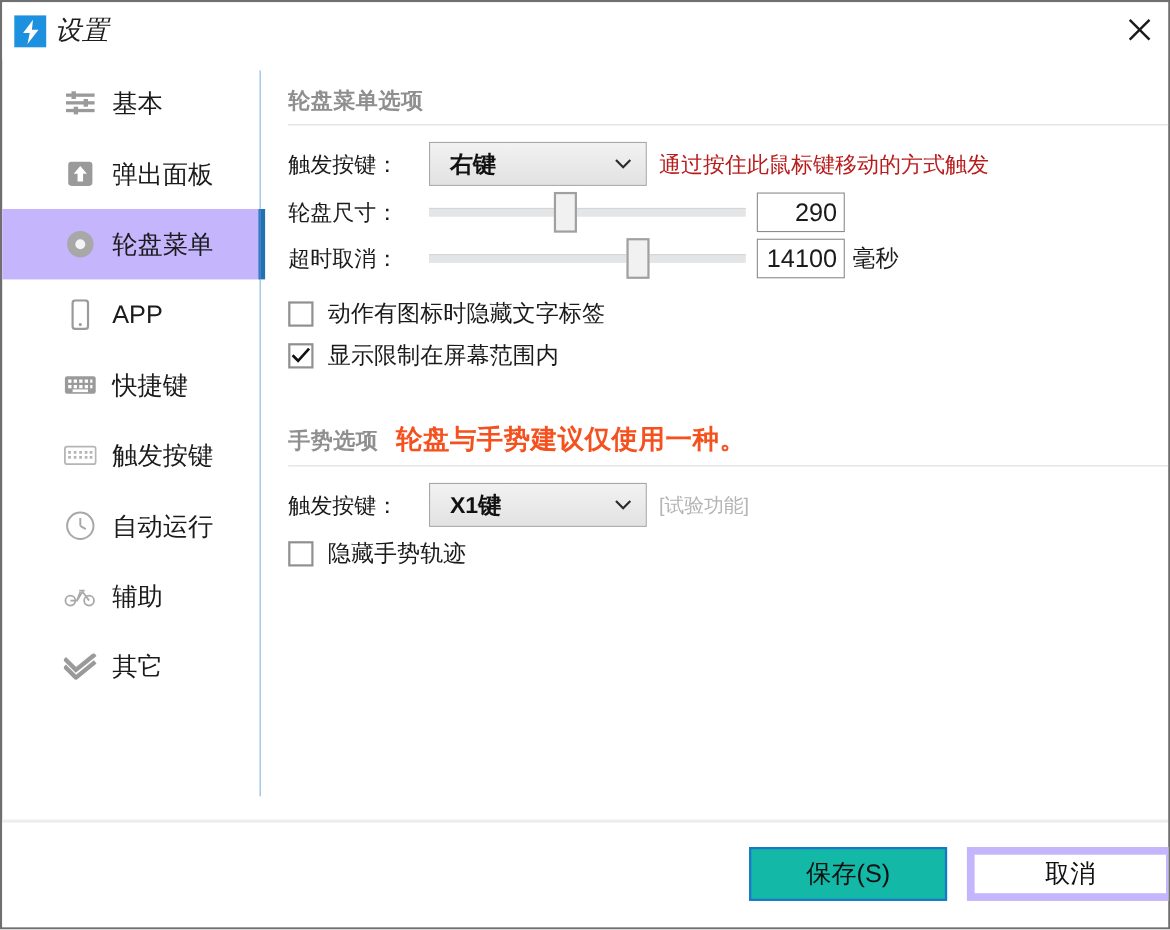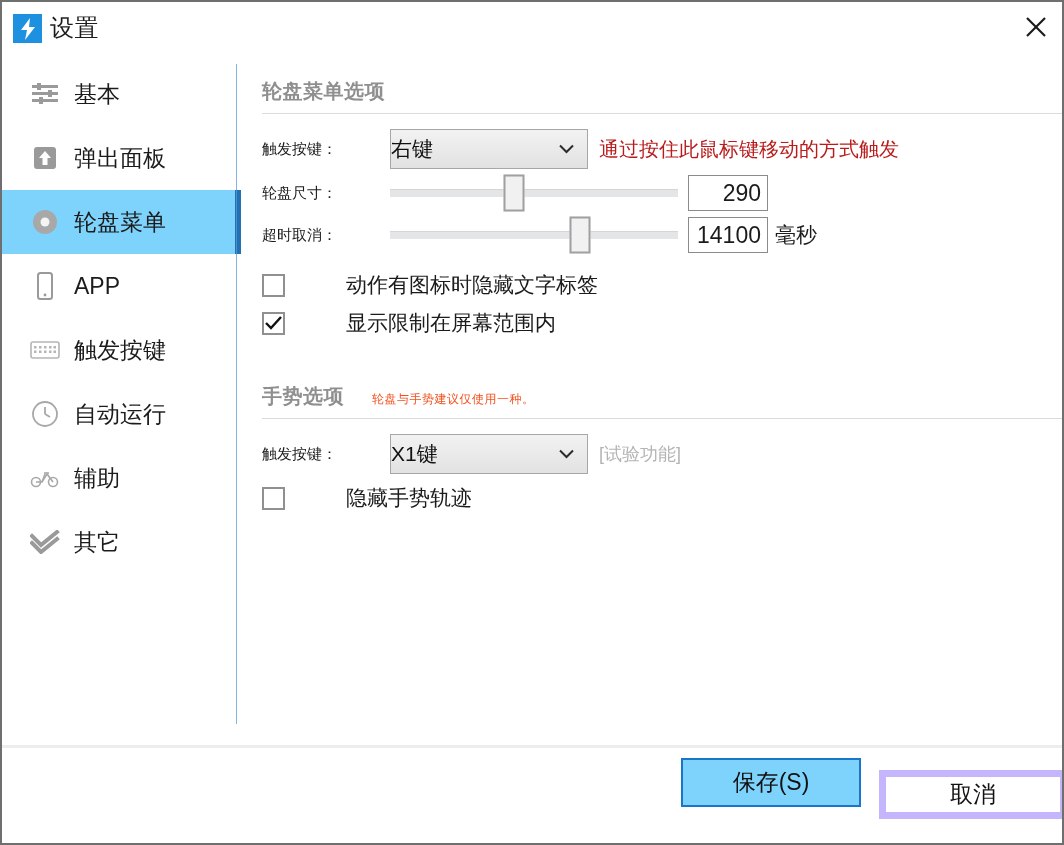--- a/index.html
+++ b/index.html
@@ -45,20 +45,21 @@
   }
   .app-logo svg { display:block; }
   .title-text {
     position: absolute;
     left: 48px;
     top: 11px;
     font-size: 24px;
     color: #1c1c1c;
     letter-spacing: 0.5px;
     line-height: 30px;
+    font-style: italic;
   }
   .close-btn {
     position: absolute;
     right: 0px;
     top: 0px;
     width: 52px;
     height: 50px;
     display: flex;
     align-items: center;
     justify-content: center;
@@ -81,27 +82,27 @@
     width: 1px;
     height: 660px;
     background: #5b9bd5;
     opacity: .75;
   }
   .nav-item {
     position: relative;
     display: flex;
     align-items: center;
     height: 64px;
-    padding-left: 28px;
+    padding-left: 56px;
     box-sizing: border-box;
     cursor: pointer;
     background: transparent;
   }
   .nav-item.selected {
-    background: #7dd3fc;
+    background: #c4b5fd;
   }
   .nav-item.selected::after {
     content: "";
     position: absolute;
     right: -5px;
     top: 0;
     width: 6px;
     height: 100%;
     background: #2271b3;
   }
@@ -137,40 +138,40 @@
     padding-left: 24px;
     padding-right: 20px;
   }
   .section-title {
     font-size: 20px;
     font-weight: bold;
     color: #8f8f8f;
     letter-spacing: .5px;
   }
   .section-warn {
-    font-size: 12px;
-    font-weight: normal;
+    font-size: 24px;
+    font-weight: bold;
     color: #f4511e;
-    margin-left: 28px;
+    margin-left: 16px;
     letter-spacing: .5px;
   }
   .section-rule {
     margin: 8px 20px 0 24px;
     height: 1px;
     background: #dcdcdc;
   }
 
   .row {
     display: flex;
     align-items: center;
     padding-left: 24px;
     height: 42px;
   }
   .field-label {
-    font-size: 15px;
+    font-size: 20px;
     color: #1b1b1b;
     width: 128px;
     flex: none;
     white-space: nowrap;
   }
   .hint {
     font-size: 20px;
     color: #b91c1c;
     margin-left: 11px;
     white-space: nowrap;
@@ -189,21 +190,23 @@
     border: 1px solid #a7a7a7;
     background: linear-gradient(#f2f2f2, #e2e2e2);
     display: flex;
     align-items: center;
     cursor: pointer;
     flex: none;
   }
   .combo-value {
     font-size: 21px;
     color: #111111;
+    padding-left: 18px;
     white-space: nowrap;
+    font-weight: bold;
   }
   .combo-arrow {
     position: absolute;
     right: 13px;
     top: 50%;
     transform: translateY(-50%);
     color: #2b2b2b;
     display:flex;
   }
   .combo-arrow svg { display:block; }
@@ -280,21 +283,20 @@
     display: flex;
     align-items: center;
     justify-content: center;
   }
   .checkbox svg { display:none; }
   .checkbox.checked svg { display: block; }
   .check-label {
     font-size: 21px;
     color: #1b1b1b;
     white-space: nowrap;
-    margin-left: 48px;
   }
 
   
   .footer-rule {
     position: absolute;
     left: 0;
     top: 743px;
     width: 1060px;
     height: 3px;
     background: #ededed;
@@ -312,23 +314,23 @@
     height: 49px;
     box-sizing: border-box;
     display: flex;
     align-items: center;
     justify-content: center;
     font-size: 23px;
     cursor: pointer;
   }
   .btn-save {
     left: 679px;
-    top: 10px;
+    top: 22px;
     width: 180px;
-    background: #7dd3fc;
+    background: #14b8a6;
     border: 2px solid #1976c8;
     color: #111111;
   }
   .btn-cancel {
     left: 877px;
     top: 22px;
     width: 188px;
     background: #ffffff;
     border: 7px solid #c4b5fd;
     color: #111111;
@@ -394,20 +396,41 @@
     <div class="nav-item">
       <span class="nav-icon">
         <svg width="20" height="28" viewBox="0 0 20 28" aria-hidden="true">
           <rect x="3" y="1" width="14" height="26" rx="2.5" fill="none" stroke="#9a9a9a" stroke-width="2"></rect>
           <circle cx="10" cy="23" r="1.4" fill="#9a9a9a"></circle>
         </svg>
       </span>
       <span class="nav-label">APP</span>
     </div>
 
+    <div class="nav-item">
+      <span class="nav-icon">
+        <svg width="30" height="20" viewBox="0 0 30 20" aria-hidden="true">
+          <rect x="1" y="2" width="28" height="16" rx="2" fill="#9a9a9a"></rect>
+          <g fill="#ffffff">
+            <rect x="4" y="5" width="3" height="3"></rect>
+              <rect x="9" y="5" width="3" height="3"></rect>
+            <rect x="14" y="5" width="3" height="3"></rect>
+              <rect x="19" y="5" width="3" height="3"></rect>
+            <rect x="24" y="5" width="2" height="3"></rect>
+            <rect x="4" y="10" width="3" height="3"></rect>
+              <rect x="9" y="10" width="3" height="3"></rect>
+            <rect x="14" y="10" width="3" height="3"></rect>
+              <rect x="19" y="10" width="3" height="3"></rect>
+            <rect x="24" y="10" width="2" height="3"></rect>
+            <rect x="8" y="14" width="14" height="2.5"></rect>
+          </g>
+        </svg>
+      </span>
+      <span class="nav-label">快捷键</span>
+    </div>
 
     <div class="nav-item">
       <span class="nav-icon">
         <svg width="30" height="20" viewBox="0 0 30 20" aria-hidden="true">
           <rect x="1" y="2" width="28" height="16" rx="2" fill="none" stroke="#b5b5b5" stroke-width="1.6"></rect>
           <g fill="#b5b5b5">
             <rect x="4" y="6" width="2.5" height="2.5"></rect>
               <rect x="9" y="6" width="2.5" height="2.5"></rect>
             <rect x="14" y="6" width="2.5" height="2.5"></rect>
               <rect x="19" y="6" width="2.5" height="2.5"></rect>

